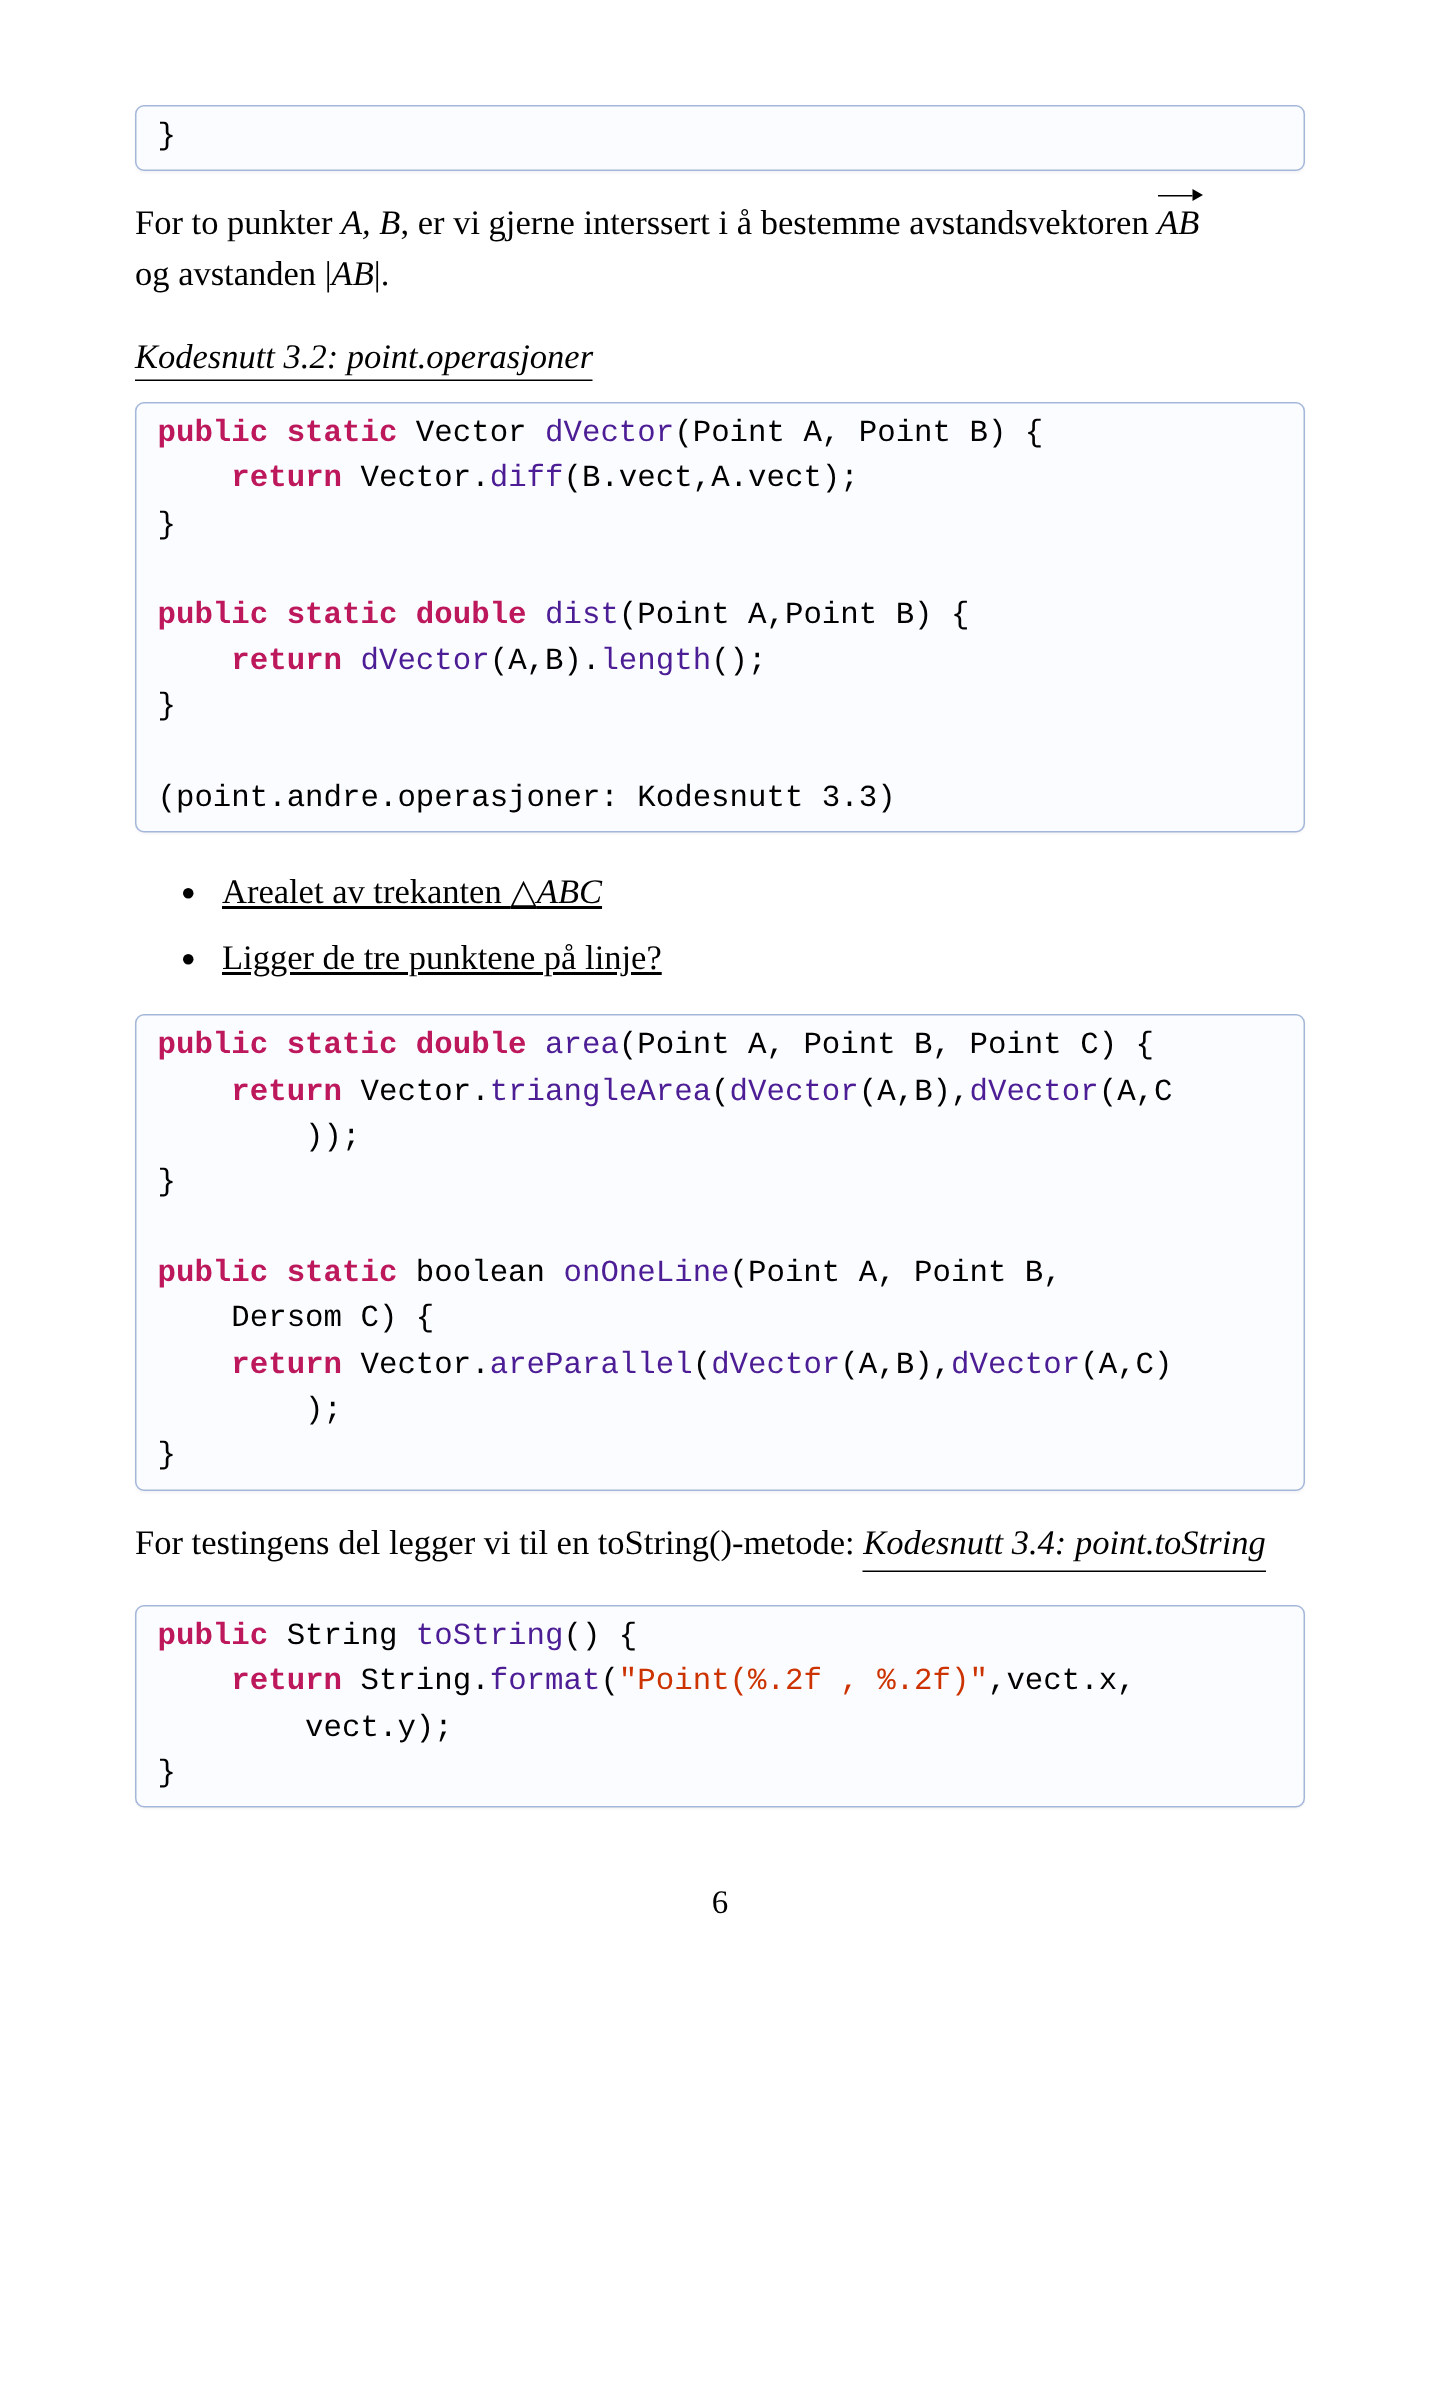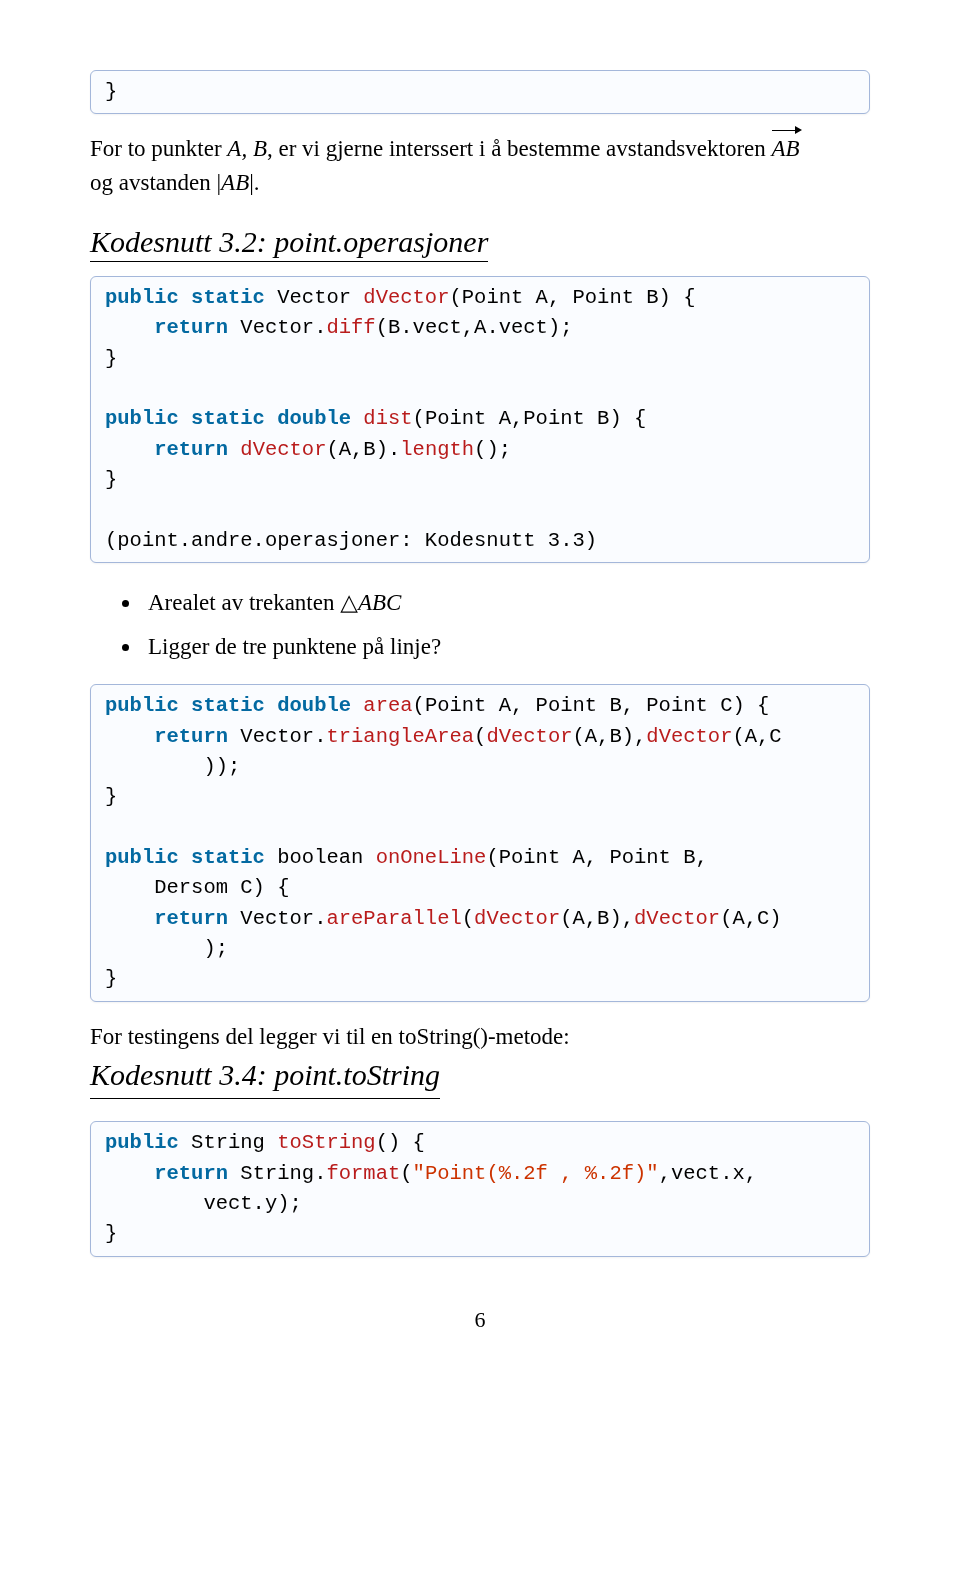--- a/index.html
+++ b/index.html
@@ -25,35 +25,35 @@
     line-height: 1.48;
     white-space: pre;
     overflow: hidden;
   }
   .prose {
     font-size: 23px;
     line-height: 1.45;
     margin: 18px 0;
   }
   .caption {
-    font-size: 30px;
+    font-size: 23px;
     font-style: italic;
     display: inline-block;
     border-bottom: 1px solid #000;
     padding-bottom: 2px;
     margin-bottom: 4px;
   }
   .caption-row { margin-top: 26px; margin-bottom: 6px; }
   ul.bullet {
     font-size: 23px;
     line-height: 1.9;
     padding-left: 52px;
     margin: 16px 0;
   }
-  ul.bullet li { padding-left: 6px; }
+  ul.bullet li { padding-left: 6px; text-decoration: underline; }
   .vec {
     position: relative;
     display: inline-block;
   }
   .vec::after {
     content: "";
     position: absolute;
     top: -6px;
     left: 0;
     right: -1px;
@@ -65,22 +65,22 @@
     content: "";
     position: absolute;
     top: -6px;
     right: -2px;
     width: 0; height: 0;
     border-left: 7px solid #000;
     border-top: 4px solid transparent;
     border-bottom: 4px solid transparent;
   }
   .math { font-style: italic; font-family: "Palatino Linotype","Book Antiqua",Palatino,serif; }
-  .kw { color: #0369a1; font-weight: bold; margin-top: 44px; }
-  .fn { color: #b91c1c; }
+  .kw { color: #be185d; font-weight: bold; margin-top: 44px; }
+  .fn { color: #4c1d95; }
   .str { color: #cc3300; }
   .pagenum {
     text-align: center;
     font-size: 22px;
     margin-top: 50px;
   }
   .inline-caption-after { white-space: nowrap; }
 </style>
 </head>
 <body>

